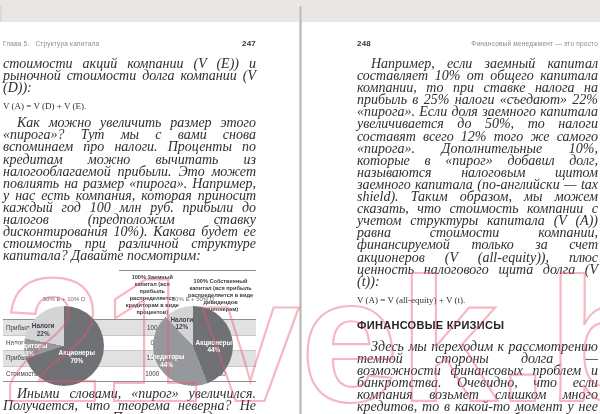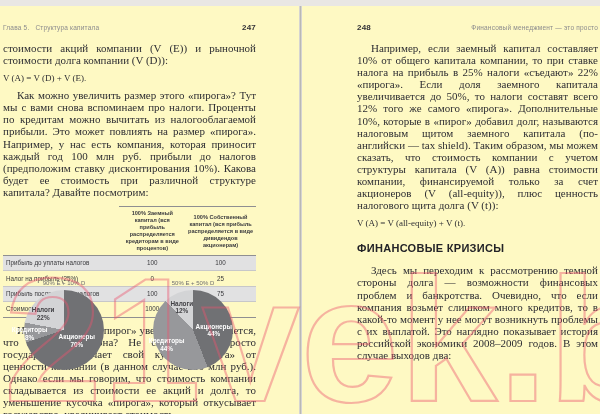--- a/index.html
+++ b/index.html
@@ -1,29 +1,29 @@
 <!DOCTYPE html>
 <html><head>
 <meta charset="utf-8">
 <style>
   html,body{margin:0;padding:0;}
   body{width:600px;height:414px;overflow:hidden;background:#e9e7e4;font-family:"Liberation Serif",serif;}
   #stage{position:relative;width:600px;height:414px;overflow:hidden;}
-  .page{position:absolute;top:6px;bottom:0;background:#fef9c3;}
+  .page{position:absolute;top:22px;bottom:0;background:#ffffff;}
   #page-left{left:0;width:299px;}
   #page-right{left:302px;width:318px;}
   #spine{position:absolute;top:6px;bottom:0;left:299px;width:3px;background:linear-gradient(to right,#e3e2e0,#b9b8b6,#e3e2e0);}
   #edge-left{position:absolute;top:6px;bottom:0;left:0;width:3px;background:linear-gradient(to right,#d8d6d3,rgba(252,252,251,0));}
   .col{position:absolute;top:0;}
   #col-left{left:3px;width:253px;}
   #col-right{left:55px;width:241px;}
   .runhead{display:flex;justify-content:space-between;align-items:baseline;margin-top:17px;margin-bottom:10px;
     font-family:"Liberation Sans",sans-serif;font-size:6.5px;color:#8b8b8d;letter-spacing:.2px;}
   .pagenum{font-weight:bold;color:#323236;font-size:8px;}
-  p{margin:0;font-size:11px;line-height:12.1px;color:#2e2e33;text-align:justify;}
+  p{margin:0;font-size:14px;line-height:12.1px;color:#2e2e33;text-align:justify;font-style:italic;}
   p.ind{text-indent:14px;}
   .formula{margin:7px 0 6px 0;font-size:9px;color:#2e2e33;}
   
   table{width:100%;border-collapse:collapse;margin-top:8px;font-family:"Liberation Sans",sans-serif;color:#3a3a3e;}
   thead th{font-size:5.6px;line-height:7px;font-weight:bold;text-align:center;vertical-align:middle;
     border-top:1px solid #8f8f91;border-bottom:1px solid #8f8f91;padding:3px 2px;}
   thead th:first-child{border-top:none;border-bottom:1px solid #8f8f91;}
   tbody td{font-size:6.3px;line-height:8px;padding:3.2px 3px;border-bottom:1px solid #c7c7c9;}
   tbody tr:last-child td{border-bottom:1px solid #8f8f91;}
   tbody tr.shade td{background:#e1e1e2;}

